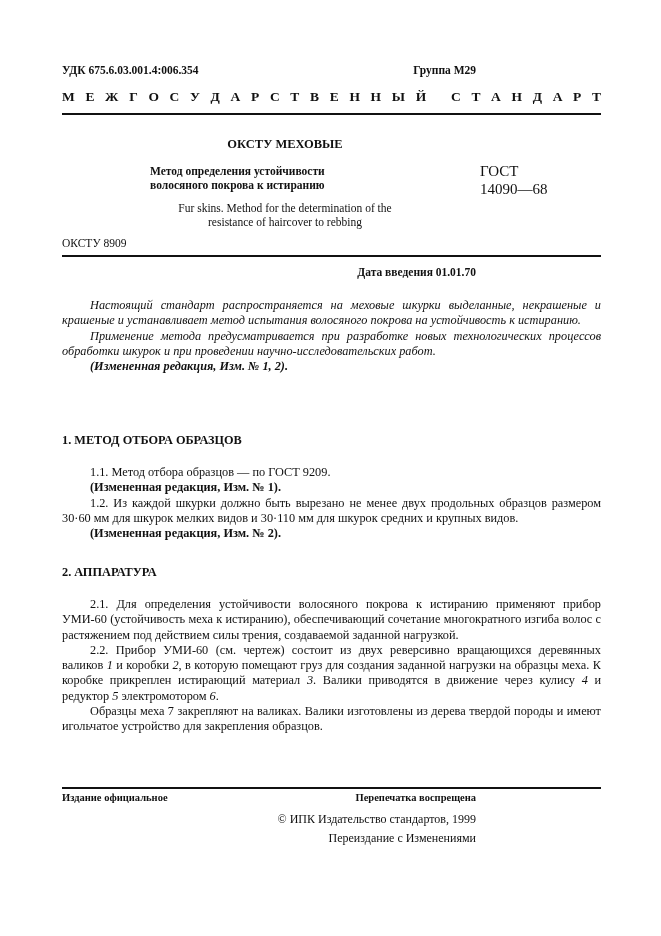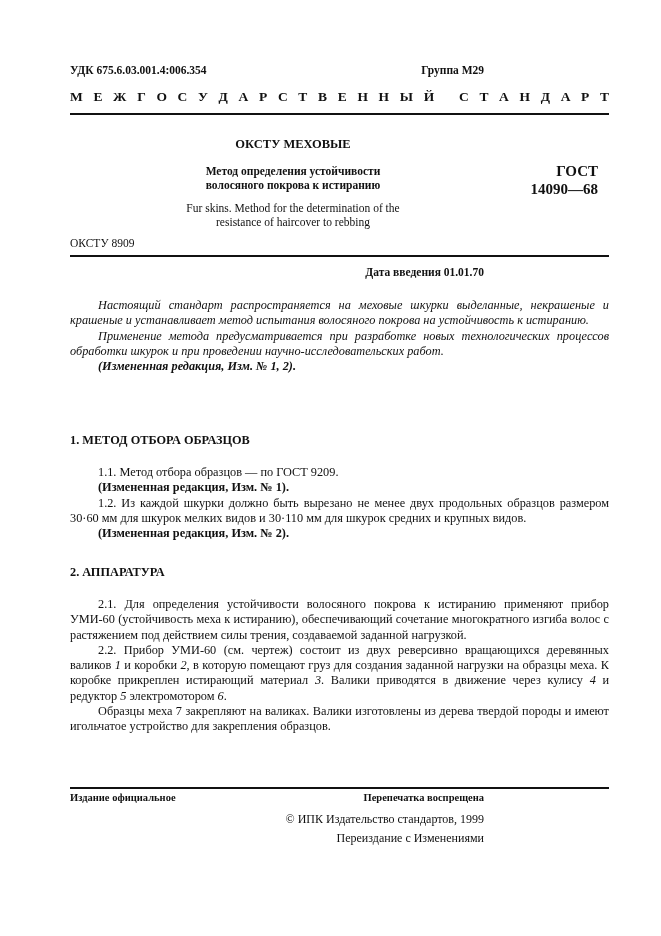--- a/index.html
+++ b/index.html
@@ -1,37 +1,37 @@
 <!DOCTYPE html>
 <html><head>
 <meta charset="utf-8">
 <style>
   html, body { margin: 0; padding: 0; background: #ffffff; }
   body {
     width: 661px; height: 936px; position: relative; overflow: hidden;
     font-family: "Liberation Serif", "DejaVu Serif", serif;
     color: #111111;
   }
-  .page { position: absolute; left: 8px; top: 0; width: 536px; height: 936px; }
+  .page { position: absolute; left: 0; top: 0; width: 536px; height: 936px; }
   .abs { position: absolute; }
   .udk { left: 62px; top: 64px; font-size: 11.5px; font-weight: bold; }
   .group { right: 60px; top: 64px; font-size: 11.5px; font-weight: bold; text-align: right; }
   .interstate {
     left: 62px; top: 89px; width: 539px; font-size: 13.5px; font-weight: bold;
     display: flex; justify-content: space-between;
   }
   .interstate span { display: inline-block; }
   .rule { position: absolute; left: 62px; width: 539px; background: #111; }
   .rule.top { top: 113px; height: 2px; }
   .rule.mid { top: 255px; height: 2px; }
   .rule.foot { top: 787px; height: 2px; }
 
   .title { left: 180px; width: 210px; top: 137px; text-align: center; font-size: 12.5px; font-weight: bold; }
-  .subtitle { left: 150px; width: 270px; top: 164px; text-align: center; font-size: 11.5px; font-weight: bold; line-height: 14px; }
-  .gost { left: 480px; width: 110px; top: 162px; text-align: right; font-size: 15px; font-weight: bold; line-height: 18px; }
+  .subtitle { left: 150px; width: 270px; top: 164px; text-align: left; font-size: 11.5px; font-weight: bold; line-height: 14px; }
+  .gost { left: 480px; width: 110px; top: 162px; text-align: left; font-size: 15px; font-weight: normal; line-height: 18px; }
   .english { left: 140px; width: 290px; top: 202px; text-align: center; font-size: 11.5px; line-height: 13.5px; }
   .okstu { left: 62px; top: 237px; font-size: 11.5px; }
   .date { right: 60px; top: 266px; font-size: 11.5px; font-weight: bold; }
 
   .body { left: 62px; width: 539px; font-size: 12.3px; line-height: 15.3px; }
   .p { margin: 0; text-align: justify; text-indent: 28px; }
   .p.note { font-weight: bold; }
   .h { text-align: left; font-weight: bold; font-size: 12.3px; margin: 0; }
   .it { font-style: italic; }
 

